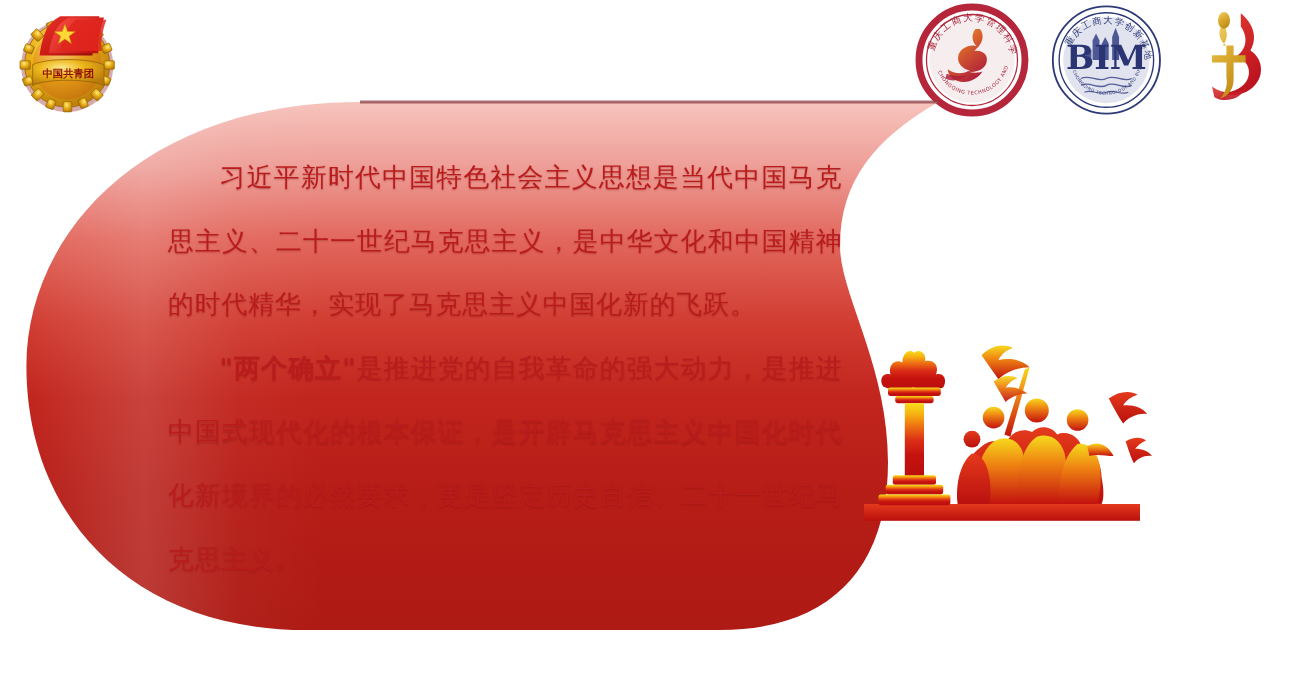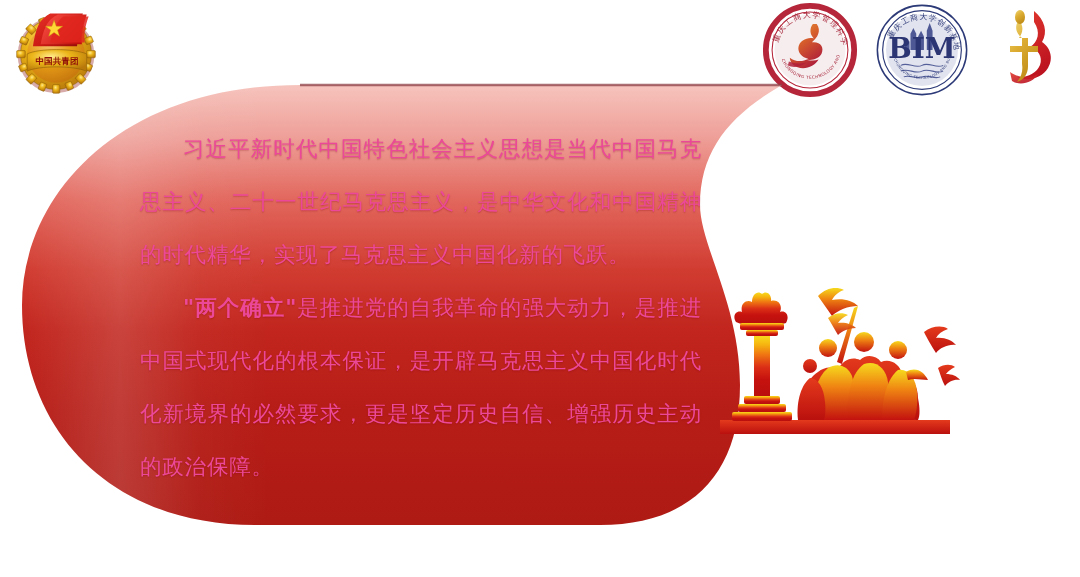--- a/index.html
+++ b/index.html
@@ -53,21 +53,21 @@
     height: 490px;
   }
   .card-wrap svg { display: block; width: 100%; height: 100%; }
 
   
   .quote-text {
     position: absolute;
     left: 140px;
     top: 122px;
     width: 562px;
-    color: #ec4899;
+    color: #b91c1c;
     font-size: 21.5px;
     line-height: 53px;
     letter-spacing: 0.8px;
     text-align: justify;
     text-justify: inter-character;
     font-weight: 500;
     text-shadow: 0 1px 1.5px rgba(120,10,10,0.30);
   }
   .quote-text p { text-indent: 2em; }
   .quote-text p + p { margin-top: 0; }
@@ -292,21 +292,21 @@
       <path d="M 300 30 L 782 30" stroke="#8e3f45" stroke-width="2.4" fill="none" opacity="0.75"></path>
 
       <g clip-path="url(#cardClip)">
         <rect x="20" y="30" width="250" height="445" fill="url(#sheenG)"></rect>
       </g>
     </svg>
   </div>
 
   <div class="quote-text">
     <p>习近平新时代中国特色社会主义思想是当代中国马克思主义、二十一世纪马克思主义，是中华文化和中国精神的时代精华，实现了马克思主义中国化新的飞跃。</p>
-    <p><span class="emph">"两个确立"</span><span>是推进党的自我革命的强大动力，是推进中国式现代化的根本保证，是开辟马克思主义中国化时代化新境界的必然要求，更是坚定历史自信、增强历史主动的政治保障。</span></p>
+    <p><span class="emph">"两个确立"</span><span>是推进党的自我革命的强大动力，是推进中国式现代化的根本保证，是开辟马克思主义中国化时代化新境界的必然要求，更是坚定历史自信、二十一世纪马克思主义。</span></p>
   </div>
 
   <div class="silhouette">
     <svg viewBox="0 0 300 180" xmlns="http://www.w3.org/2000/svg">
       <defs>
         <linearGradient id="silG" x1="0" y1="0" x2="0" y2="1">
           <stop offset="0%" stop-color="#f8da1c"></stop>
           <stop offset="14%" stop-color="#f6b410"></stop>
           <stop offset="30%" stop-color="#ef7512"></stop>
           <stop offset="50%" stop-color="#db2f16"></stop>

